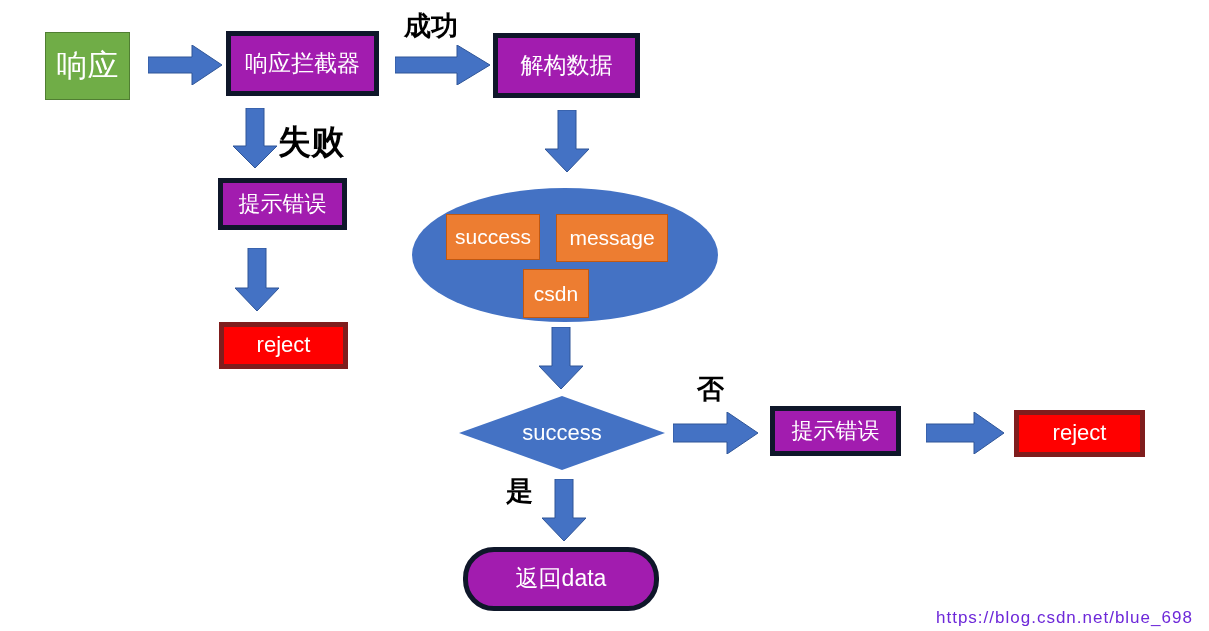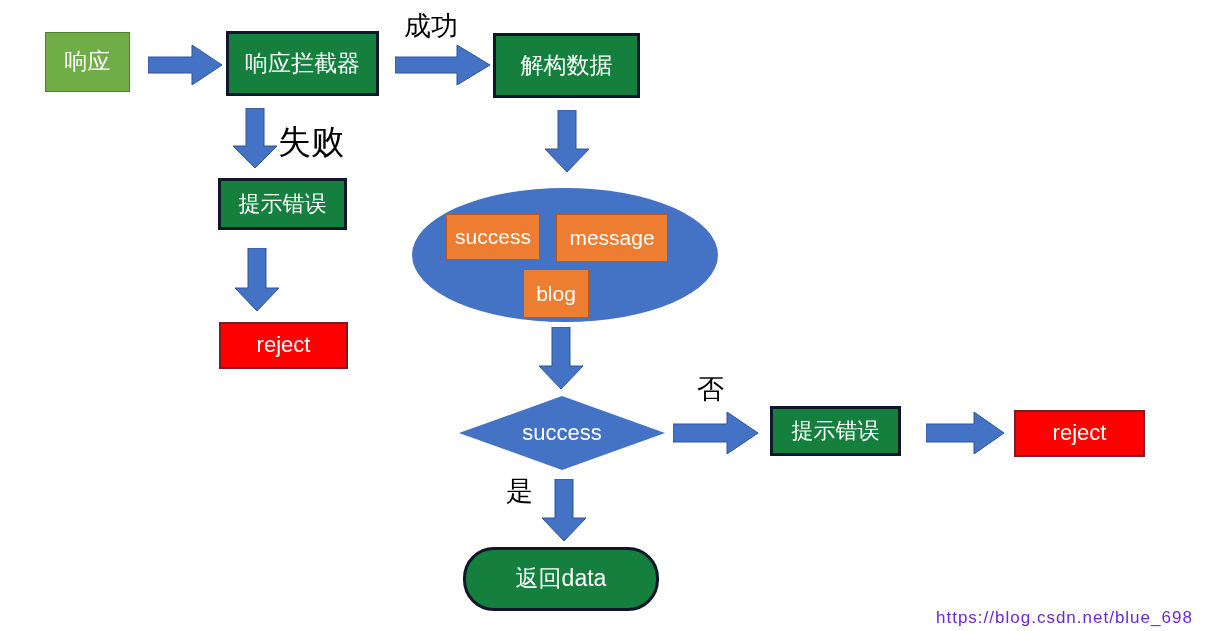--- a/index.html
+++ b/index.html
@@ -27,36 +27,37 @@
     color: #ffffff;
     text-align: center;
     line-height: 1.1;
     white-space: nowrap;
   }
   .node-green {
     background: #70AD47;
     border: 1px solid #507E32;
   }
   .node-blue {
-    background: #15803d;
-    border: 3px solid #0f172a;
+    background: #a21caf;
+    border: 5px solid #0f172a;
   }
   .node-red {
     background: #FF0000;
-    border: 2px solid #7f1d1d;
+    border: 5px solid #7f1d1d;
   }
   .node-orange {
     background: #ED7D31;
     border: 1px solid #C15811;
   }
   .label {
     position: absolute;
     color: #000000;
     white-space: nowrap;
     line-height: 1;
+    font-weight: bold;
   }
   .arrow {
     position: absolute;
   }
   .arrow svg { display: block; }
   .ellipse {
     position: absolute;
     background: #4472C4;
     border-radius: 50%;
   }
@@ -83,21 +84,21 @@
     color: #6d28d9;
     white-space: nowrap;
     letter-spacing: 1px;
   }
 </style>
 </head>
 <body>
 
 <div id="canvas">
 
-  <div class="node node-green" style="left:45px; top:32px; width:85px; height:60px; font-size:23px;text-align:center;">响应</div>
+  <div class="node node-green" style="left:45px; top:32px; width:85px; height:68px; font-size:31px;text-align:center;">响应</div>
 
   <div class="arrow" style="left:148px; top:45px; width:74px; height:40px;">
     <svg width="74" height="40" viewBox="0 0 74 40">
       <polygon points="0,12 44,12 44,0 74,20 44,40 44,28 0,28" fill="#4472C4" stroke="#2F5597" stroke-width="1"></polygon>
     </svg>
   </div>
 
   <div class="node node-blue" style="left:226px; top:31px; width:153px; height:65px; font-size:23px;">响应拦截器</div>
 
   <div class="label" style="left:404px; top:13px; font-size:27px;">成功</div>
@@ -133,21 +134,21 @@
       <polygon points="13,0 31,0 31,39 44,39 22,62 0,39 13,39" fill="#4472C4" stroke="#2F5597" stroke-width="1"></polygon>
     </svg>
   </div>
 
   <div class="ellipse" style="left:412px; top:188px; width:306px; height:134px;"></div>
 
   <div class="node node-orange" style="left:446px; top:214px; width:94px; height:46px; font-size:21px;">success</div>
 
   <div class="node node-orange" style="left:556px; top:214px; width:112px; height:48px; font-size:21px;">message</div>
 
-  <div class="node node-orange" style="left:523px; top:269px; width:66px; height:49px; font-size:21px;">blog</div>
+  <div class="node node-orange" style="left:523px; top:269px; width:66px; height:49px; font-size:21px;">csdn</div>
 
   <div class="arrow" style="left:539px; top:327px; width:44px; height:62px;">
     <svg width="44" height="62" viewBox="0 0 44 62">
       <polygon points="13,0 31,0 31,39 44,39 22,62 0,39 13,39" fill="#4472C4" stroke="#2F5597" stroke-width="1"></polygon>
     </svg>
   </div>
 
   <div class="diamond" style="left:459px; top:396px; width:206px; height:74px;">
     <svg width="206" height="74" viewBox="0 0 206 74">
       <polygon points="103,0 206,37 103,74 0,37" fill="#4472C4"></polygon>

